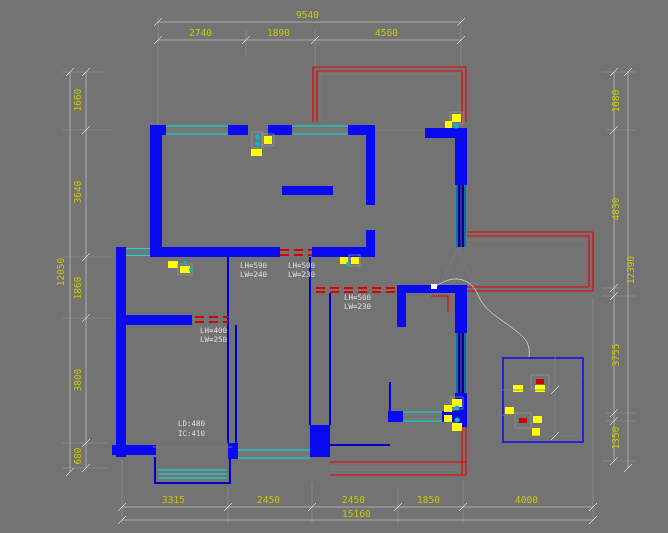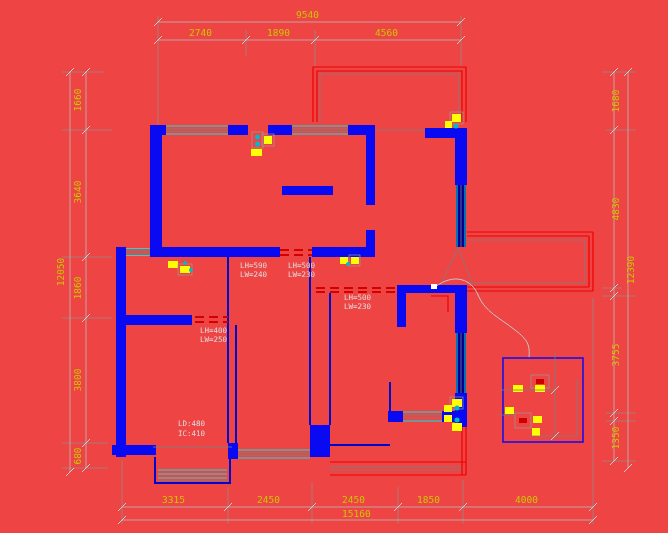--- a/index.html
+++ b/index.html
@@ -1,16 +1,16 @@
 <!DOCTYPE html>
 <html><head>
 <meta charset="utf-8">
 <style>
   html,body{margin:0;padding:0;background:#000;}
-  .stage{position:relative;width:668px;height:533px;background:#ef4444;overflow:hidden;
+  .stage{position:relative;width:668px;height:533px;background:#737373;overflow:hidden;
          font-family:"DejaVu Sans Mono","Liberation Mono",monospace;}
   svg text{font-family:"DejaVu Sans Mono","Liberation Mono",monospace;}
   .dimtx{fill:#c9c900;font-size:9.5px;}
   .lbl{fill:#dedede;font-size:7.5px;}
   .dimln{stroke:#b9b9b9;stroke-width:0.8;}
   .tick{stroke:#cfcfcf;stroke-width:1;}
   .extln{stroke:#8f8f8f;stroke-width:0.7;}
   .w{fill:#0a0af2;}
   .thinw{stroke:#0000cf;stroke-width:2;fill:none;}
   .cy{stroke:#00e5e5;stroke-width:1;fill:none;}

